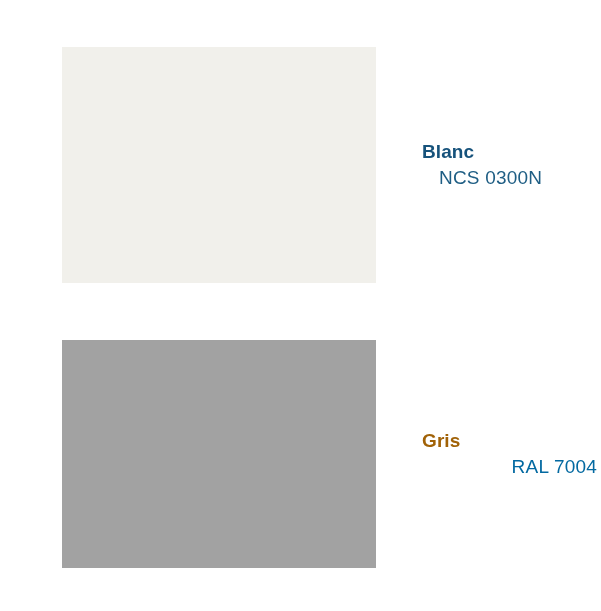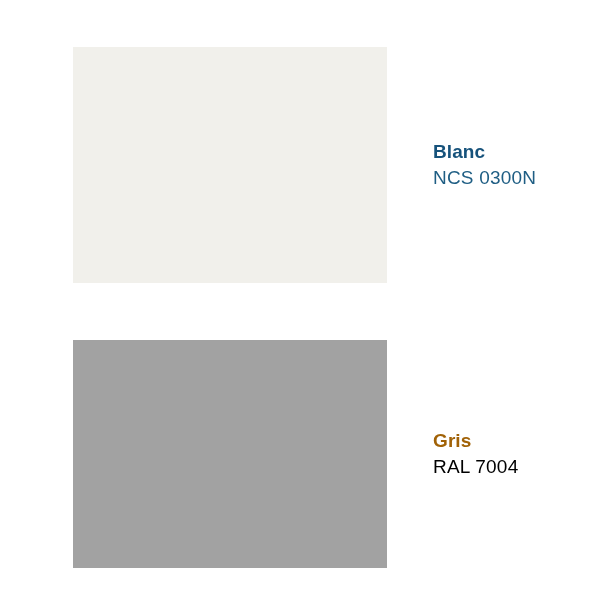--- a/index.html
+++ b/index.html
@@ -17,21 +17,21 @@
 
   .palette {
     position: relative;
     width: 601px;
     height: 611px;
     box-sizing: border-box;
   }
 
   .swatch-row {
     position: absolute;
-    left: 15px;
+    left: 4px;
     width: 498px;
     display: flex;
     flex-direction: row;
     align-items: center;
   }
 
   .swatch-row--blanc {
     top: 47px;
     height: 236px;
   }
@@ -68,36 +68,37 @@
     white-space: nowrap;
   }
 
   .swatch-code {
     font-size: 19px;
     font-weight: normal;
     color: #1F5E84;
     line-height: 1.38;
     letter-spacing: 0.2px;
     white-space: nowrap;
+    margin-left: 17px;
   }
 </style>
 </head>
 <body style="background: rgb(255, 255, 255);">
 
 <div class="palette">
 
   <div class="swatch-row swatch-row--blanc">
     <div class="swatch-chip" style="background-color: rgb(241, 240, 235);"></div>
     <div class="swatch-label">
       <div class="swatch-name" style="color: rgb(22, 82, 123);">Blanc</div>
       <div class="swatch-code" style="color: rgb(31, 94, 132);">NCS 0300N</div>
     </div>
   </div>
 
   <div class="swatch-row swatch-row--gris">
     <div class="swatch-chip" style="background-color: rgb(162, 162, 162);"></div>
     <div class="swatch-label">
       <div class="swatch-name" style="color: #a16207;">Gris</div>
-      <div class="swatch-code" style="color: #000000;">RAL 7004</div>
+      <div class="swatch-code" style="color: #0369a1; text-align: right;">RAL 7004</div>
     </div>
   </div>
 
 </div>
 
 </body></html>

